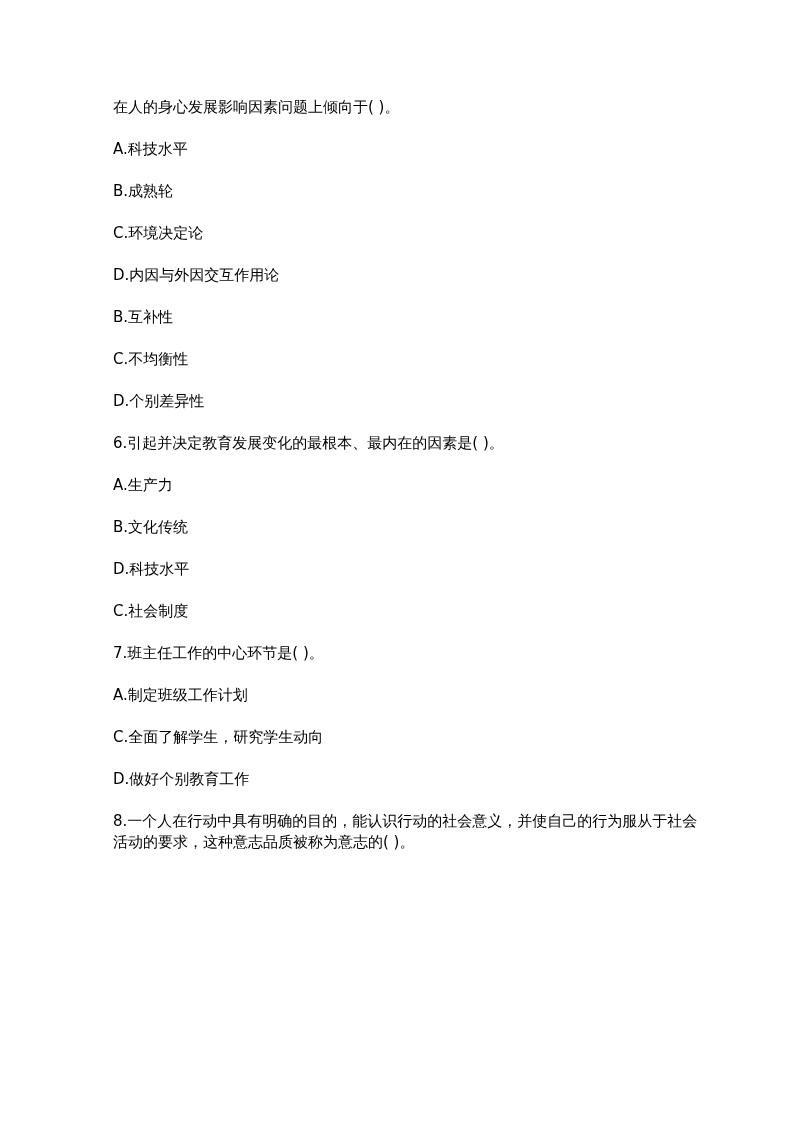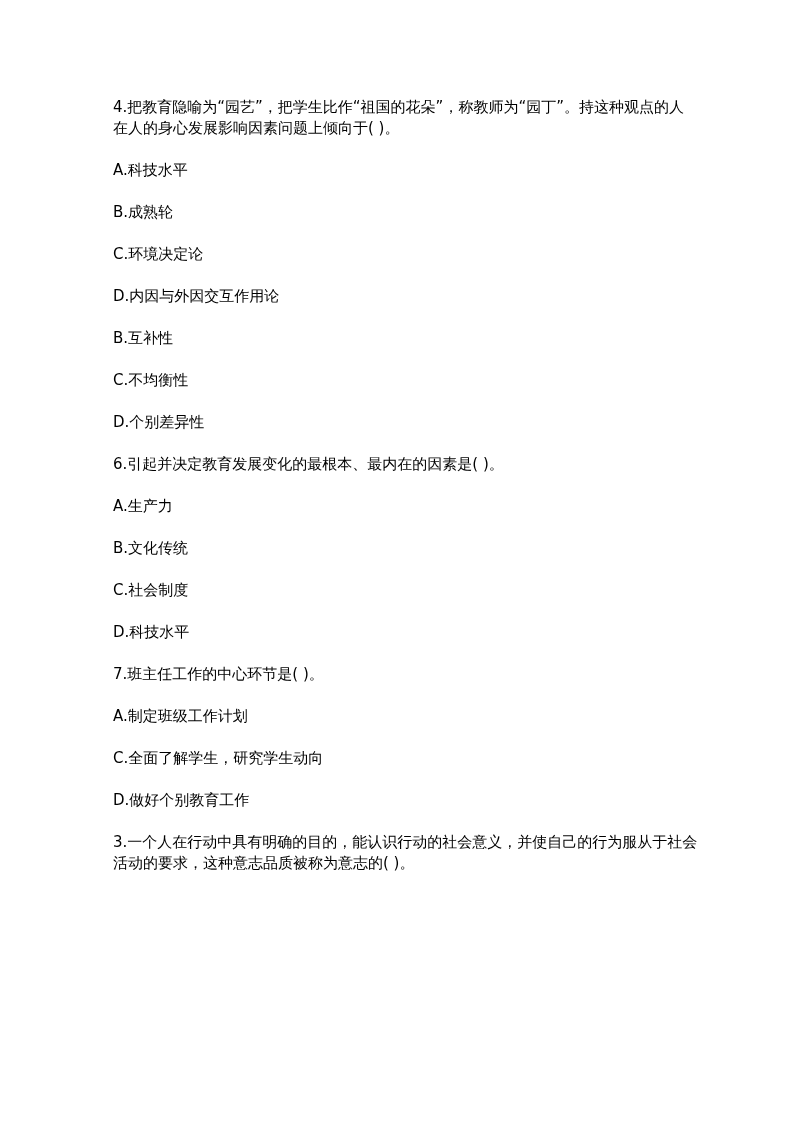--- a/index.html
+++ b/index.html
@@ -35,54 +35,53 @@
     padding: 0;
   }
 </style>
 </head>
 <body>
 
 <div class="page">
 
   <section class="question">
     <div class="para stem">
-      <span class="line">4.把教育隐喻为“园艺”，把学生比作“祖国的花朵”，称教师为“园丁”。持这种观点的人</span>
       <span class="line">在人的身心发展影响因素问题上倾向于( )。</span>
     </div>
     <div class="para option">A.科技水平</div>
     <div class="para option">B.成熟轮</div>
     <div class="para option">C.环境决定论</div>
     <div class="para option">D.内因与外因交互作用论</div>
   </section>
 
   <section class="question">
     <div class="para option">B.互补性</div>
     <div class="para option">C.不均衡性</div>
     <div class="para option">D.个别差异性</div>
   </section>
 
   <section class="question">
     <div class="para stem">
       <span class="line">6.引起并决定教育发展变化的最根本、最内在的因素是( )。</span>
     </div>
     <div class="para option">A.生产力</div>
     <div class="para option">B.文化传统</div>
+    <div class="para option">D.科技水平</div>
     <div class="para option">C.社会制度</div>
-    <div class="para option">D.科技水平</div>
   </section>
 
   <section class="question">
     <div class="para stem">
       <span class="line">7.班主任工作的中心环节是( )。</span>
     </div>
     <div class="para option">A.制定班级工作计划</div>
     <div class="para option">C.全面了解学生，研究学生动向</div>
     <div class="para option">D.做好个别教育工作</div>
   </section>
 
   <section class="question">
     <div class="para stem">
-      <span class="line">3.一个人在行动中具有明确的目的，能认识行动的社会意义，并使自己的行为服从于社会</span>
+      <span class="line">8.一个人在行动中具有明确的目的，能认识行动的社会意义，并使自己的行为服从于社会</span>
       <span class="line">活动的要求，这种意志品质被称为意志的( )。</span>
     </div>
   </section>
 
 </div>
 
 </body></html>

